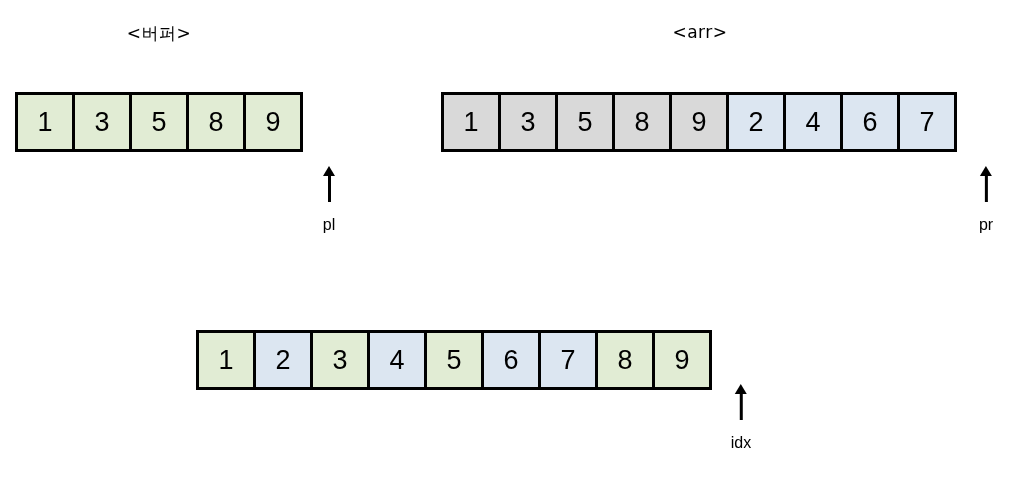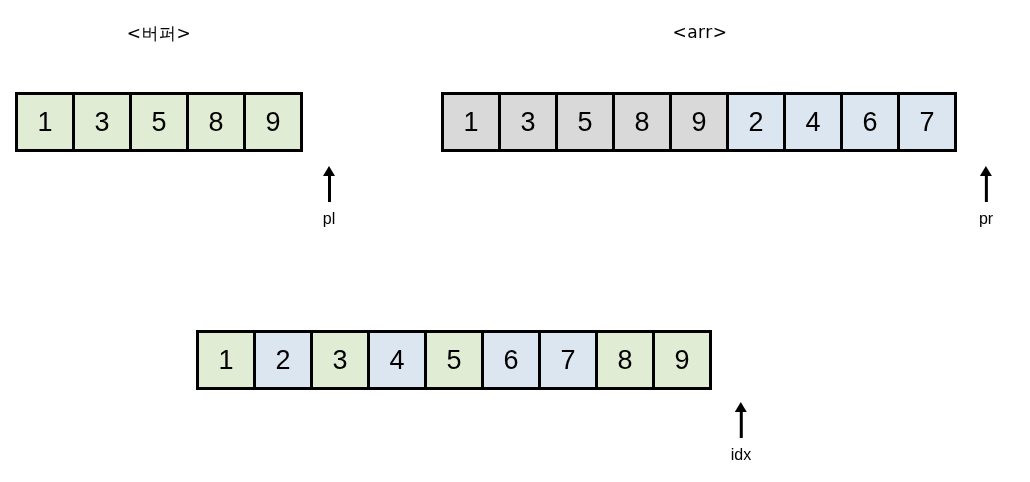--- a/index.html
+++ b/index.html
@@ -84,21 +84,21 @@
     position: absolute;
     left: 50%;
     top: 0;
     margin-left: -6px;
     width: 0; height: 0;
     border-left: 6px solid transparent;
     border-right: 6px solid transparent;
     border-bottom: 10px solid #000000;
   }
   .pointer-label {
-    margin-top: 9px;
+    margin-top: 15px;
     font-size: 16px;
     font-family: "Liberation Sans", sans-serif;
     color: #000000;
     white-space: nowrap;
     line-height: 1;
   }
 </style>
 </head>
 <body>
 
@@ -153,21 +153,21 @@
       <div class="cell fill-green" style="width:57px;">3</div>
       <div class="cell fill-blue" style="width:57px;">4</div>
       <div class="cell fill-green" style="width:57px;">5</div>
       <div class="cell fill-blue" style="width:57px;">6</div>
       <div class="cell fill-blue" style="width:57px;">7</div>
       <div class="cell fill-green" style="width:57px;">8</div>
       <div class="cell fill-green" style="width:54px;">9</div>
     </div>
   </div>
 
-  <div class="pointer" style="left:741px; top:402px;align-items:center;">
+  <div class="pointer" style="left:741px; top:384px;align-items:center;">
     <div class="pointer-arrow">
       <div class="head"></div>
       <div class="shaft"></div>
     </div>
     <div class="pointer-label">idx</div>
   </div>
 
 </div>
 
 </body></html>

